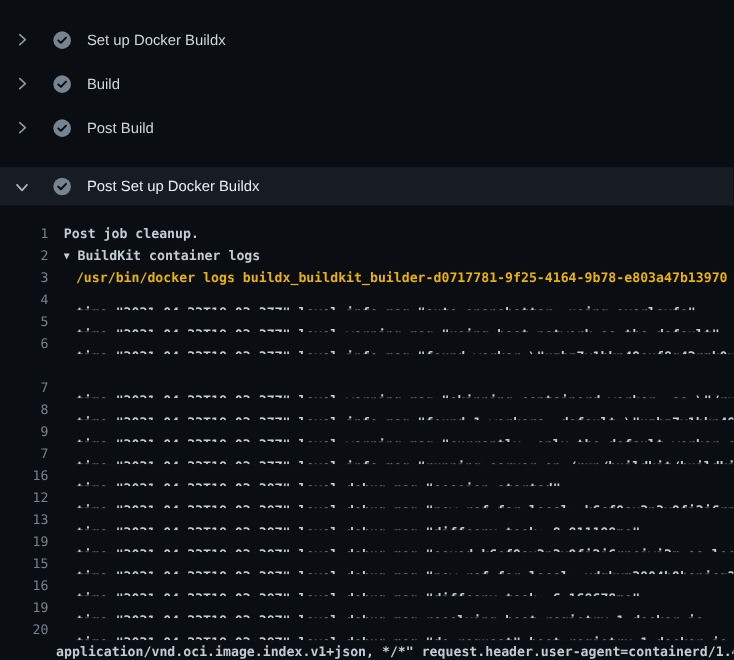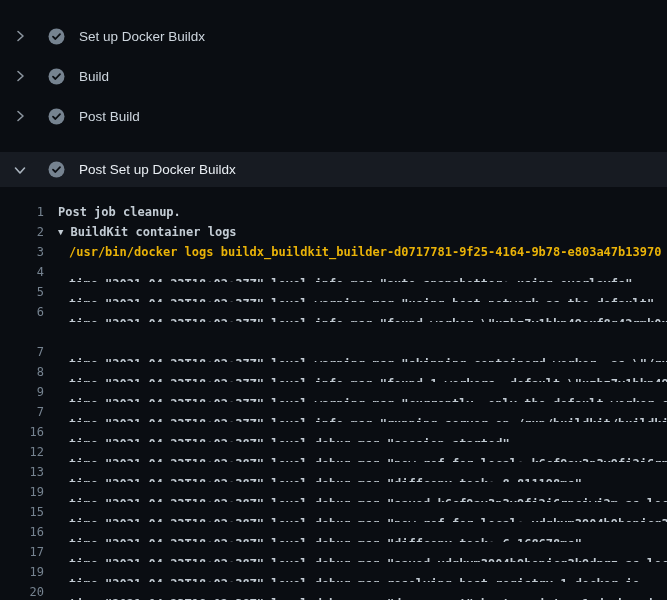--- a/index.html
+++ b/index.html
@@ -167,24 +167,20 @@
   </div>
     <div class="log-row">
     <span class="gutter">15</span>
     <span class="content log">time="2021-04-23T18:02:38Z" level=debug msg="new ref for local: vdqkvm3904b9hepjcq3k</span>
   </div>
     <div class="log-row">
     <span class="gutter">16</span>
     <span class="content log">time="2021-04-23T18:02:38Z" level=debug msg="diffcopy took: 6.168678ms"</span>
   </div>
     <div class="log-row">
-    <span class="gutter">17</span>
-    <span class="content log">time="2021-04-23T18:02:38Z" level=debug msg="saved vdqkvm3904b9hepjcq3k9dprz as loca</span>
-  </div>
-    <div class="log-row">
     <span class="gutter">19</span>
     <span class="content log">time="2021-04-23T18:02:38Z" level=debug msg=resolving host=registry-1.docker.io</span>
   </div>
     <div class="log-row">
     <span class="gutter">20</span>
     <span class="content log">time="2021-04-23T18:02:38Z" level=debug msg="do request" host=registry-1.docker.io r</span>
   </div>
     <div class="log-row">
     <span class="gutter"></span>
     <span class="content wrap">application/vnd.oci.image.index.v1+json, */*" request.header.user-agent=containerd/1.4</span>

